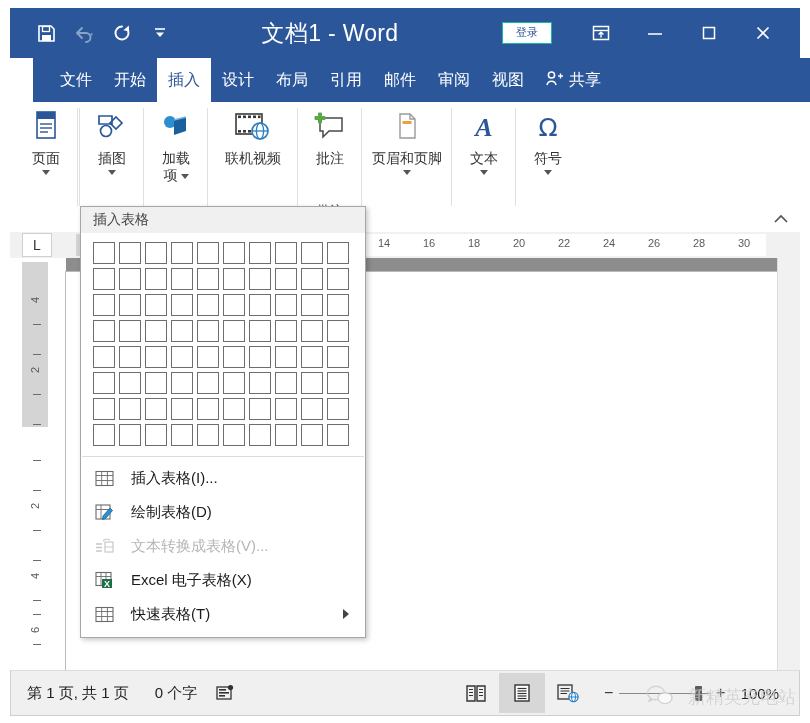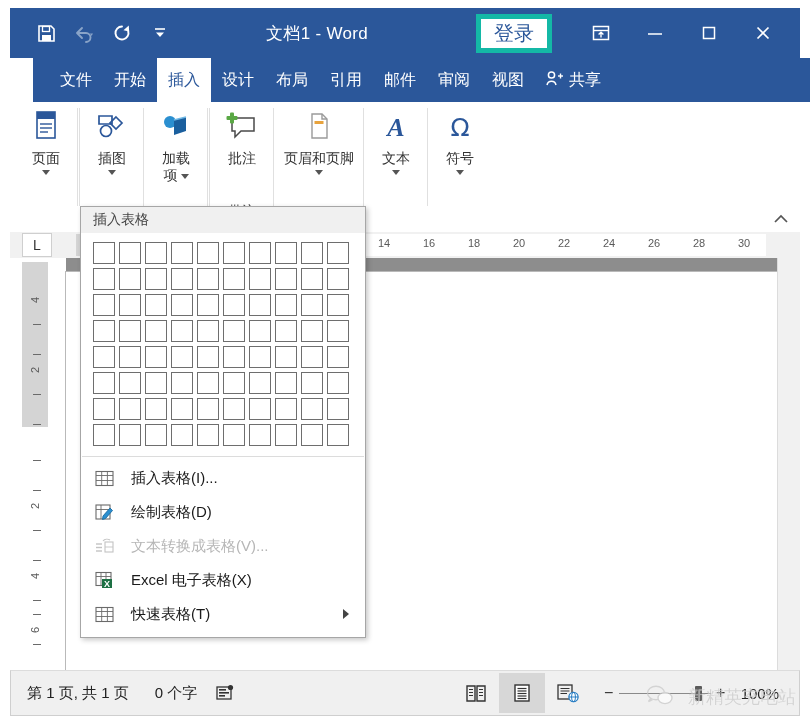--- a/index.html
+++ b/index.html
@@ -43,38 +43,38 @@
     align-items: center;
     justify-content: center;
     color: #ffffff;
   }
   .qat-btn.dim { color: #8aa4c8; }
   .qat-btn svg { display: block; }
   .title-text {
     flex: 1;
     text-align: center;
     color: #ffffff;
-    font-size: 17px;
+    font-size: 23px;
     letter-spacing: .3px;
     margin-left: -20px;
   }
   .title-right {
     display: flex;
     align-items: center;
     gap: 0px;
     padding-right: 10px;
   }
   .signin {
     background: #ffffff;
     color: #2b579a;
-    font-size: 20px;
+    font-size: 11px;
     padding: 4px 13px 5px 13px;
     margin-right: 22px;
     line-height: 1;
-    border: 5px solid #14b8a6;
+    border: 1px solid #14b8a6;
     white-space: nowrap;
   }
   .win-btn {
     width: 54px;
     height: 36px;
     display: flex;
     align-items: center;
     justify-content: center;
     color: #ffffff;
   }
@@ -651,20 +651,43 @@
                   <path d="M15 9 l12 -3" stroke="#6fb8e5" stroke-width="1.5" fill="none"></path>
                 </svg>
             </div>
             <div class="bigbtn-label two"><span>加载项</span><span class="caret-inline"></span></div>
           </div>
         </div>
         <div class="rgroup-label"></div>
       </div>
 
       <div class="rgroup">
+        <div class="rgroup-items">
+          <div class="bigbtn wide">
+            <div class="bigbtn-icon">
+              <svg width="40" height="34" viewBox="0 0 40 34">
+                  <rect x="3" y="4" width="26" height="20" fill="none" stroke="#3a3a3a" stroke-width="1.6"></rect>
+                  <g fill="#3a3a3a">
+                    <rect x="5" y="5.5" width="3" height="2.6"></rect>
+                    <rect x="10" y="5.5" width="3" height="2.6"></rect>
+                    <rect x="15" y="5.5" width="3" height="2.6"></rect>
+                    <rect x="20" y="5.5" width="3" height="2.6"></rect>
+                    <rect x="25" y="5.5" width="2.6" height="2.6"></rect>
+                    <rect x="5" y="20" width="3" height="2.6"></rect>
+                    <rect x="10" y="20" width="3" height="2.6"></rect>
+                    <rect x="15" y="20" width="3" height="2.6"></rect>
+                  </g>
+                  <circle cx="27" cy="21" r="8" fill="#fff" stroke="#2b7fc4" stroke-width="1.7"></circle>
+                  <ellipse cx="27" cy="21" rx="3.6" ry="8" fill="none" stroke="#2b7fc4" stroke-width="1.3"></ellipse>
+                  <line x1="19" y1="21" x2="35" y2="21" stroke="#2b7fc4" stroke-width="1.3"></line>
+                </svg>
+            </div>
+            <div class="bigbtn-label">联机视频</div>
+          </div>
+        </div>
         <div class="rgroup-label"></div>
       </div>
 
 
       <div class="rgroup">
         <div class="rgroup-items">
           <div class="bigbtn">
             <div class="bigbtn-icon">
               <svg width="36" height="34" viewBox="0 0 36 34">
                   <path d="M8 8 h22 v13 h-13 l-6 6 v-6 h-3 z" fill="#fff" stroke="#4a4a4a" stroke-width="1.5"></path>

